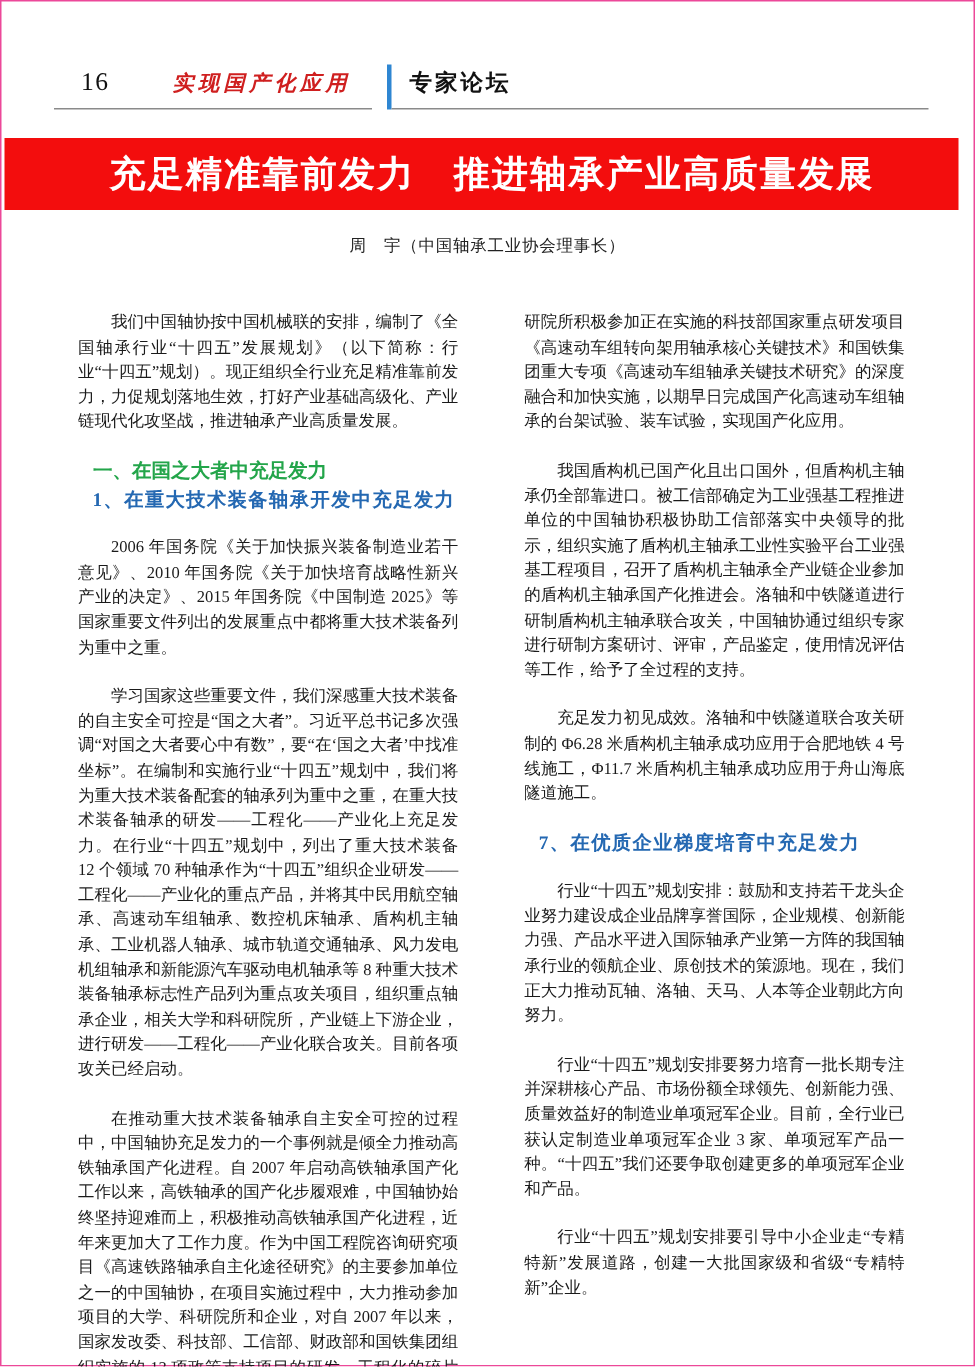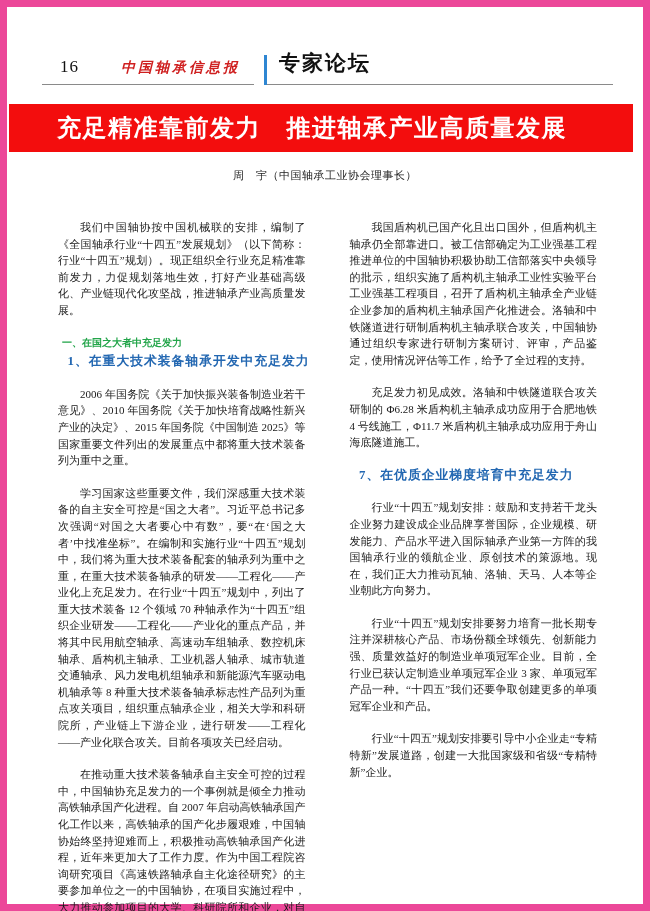--- a/index.html
+++ b/index.html
@@ -9,21 +9,21 @@
     background: #ffffff;
     font-family: "Liberation Serif", "DejaVu Serif", serif;
     color: #1a1a1a;
     overflow: hidden;
     position: relative;
   }
   .page {
     width: 650px;
     height: 911px;
     box-sizing: border-box;
-    border: 7px solid #ec4899;
+    border: 1px solid #ec4899;
   }
 
   
   .header {
     display: flex;
     align-items: flex-end;
     margin: 42px 30px 0 35px;
   }
   .header-left {
     display: flex;
@@ -51,34 +51,34 @@
     margin: 0 0 0 10px;
     flex: 0 0 auto;
   }
   .header-right {
     flex: 1;
     border-bottom: 1px solid #8a8a8a;
     padding: 0 0 7px 12px;
   }
   .section-title {
     font-family: "Liberation Sans", "DejaVu Sans", sans-serif;
-    font-size: 21px;
+    font-size: 15px;
     font-weight: bold;
     color: #111;
     letter-spacing: 2px;
   }
 
   
   .title-banner {
     margin: 19px 10px 0 2px;
     height: 48px;
     background: var(--banner-red);
     display: flex;
     align-items: center;
-    padding-left: 48px;
+    padding-left: 70px;
     box-sizing: border-box;
   }
   .article-title {
     color: #ffffff;
     font-family: "Liberation Sans", "DejaVu Sans", sans-serif;
     font-size: 24px;
     font-weight: bold;
     letter-spacing: 1.5px;
     white-space: nowrap;
   }
@@ -109,41 +109,41 @@
     text-justify: inter-ideograph;
     margin: 16px;
   }
   .block.p { text-indent: 2em; }
   .block.p.no-indent { text-indent: 0; }
   .block.h-green {
     color: var(--heading-green);
     font-weight: bold;
     text-indent: 2em;
     font-family: "Liberation Sans", "DejaVu Sans", sans-serif;
-    font-size: 10px;
+    font-size: 13px;
     margin: 2px 0 1px 0;
   }
   .block.h-blue {
     color: var(--heading-blue);
     font-weight: bold;
     text-indent: 2em;
     font-size: 12.8px;
     letter-spacing: 1px;
     margin: 2px 0 1px 0;
   }
 </style>
 </head>
 <body>
 
 <div class="page">
 
   <div class="header">
     <div class="header-left">
       <span class="page-number">16</span>
-      <span class="masthead">中国轴承信息报</span>
+      <span class="masthead">实现国产化应用</span>
     </div>
     <div class="blue-bar"></div>
     <div class="header-right">
       <span class="section-title">专家论坛</span>
     </div>
   </div>
 
   <div class="title-banner">
     <span class="article-title">充足精准靠前发力　推进轴承产业高质量发展</span>
   </div>
@@ -153,22 +153,23 @@
   <div class="columns">
     <div class="col" id="col-left">
         <div class="block p">我们中国轴协按中国机械联的安排，编制了《全国轴承行业“十四五”发展规划》（以下简称：行业“十四五”规划）。现正组织全行业充足精准靠前发力，力促规划落地生效，打好产业基础高级化、产业链现代化攻坚战，推进轴承产业高质量发展。</div>
         <div class="block h-green">一、在国之大者中充足发力</div>
         <div class="block h-blue">1、在重大技术装备轴承开发中充足发力</div>
         <div class="block p">2006 年国务院《关于加快振兴装备制造业若干意见》、2010 年国务院《关于加快培育战略性新兴产业的决定》、2015 年国务院《中国制造 2025》等国家重要文件列出的发展重点中都将重大技术装备列为重中之重。</div>
         <div class="block p">学习国家这些重要文件，我们深感重大技术装备的自主安全可控是“国之大者”。习近平总书记多次强调“对国之大者要心中有数”，要“在‘国之大者’中找准坐标”。在编制和实施行业“十四五”规划中，我们将为重大技术装备配套的轴承列为重中之重，在重大技术装备轴承的研发——工程化——产业化上充足发力。在行业“十四五”规划中，列出了重大技术装备 12 个领域 70 种轴承作为“十四五”组织企业研发——工程化——产业化的重点产品，并将其中民用航空轴承、高速动车组轴承、数控机床轴承、盾构机主轴承、工业机器人轴承、城市轨道交通轴承、风力发电机组轴承和新能源汽车驱动电机轴承等 8 种重大技术装备轴承标志性产品列为重点攻关项目，组织重点轴承企业，相关大学和科研院所，产业链上下游企业，进行研发——工程化——产业化联合攻关。目前各项攻关已经启动。</div>
         <div class="block p">在推动重大技术装备轴承自主安全可控的过程中，中国轴协充足发力的一个事例就是倾全力推动高铁轴承国产化进程。自 2007 年启动高铁轴承国产化工作以来，高铁轴承的国产化步履艰难，中国轴协始终坚持迎难而上，积极推动高铁轴承国产化进程，近年来更加大了工作力度。作为中国工程院咨询研究项目《高速铁路轴承自主化途径研究》的主要参加单位之一的中国轴协，在项目实施过程中，大力推动参加项目的大学、科研院所和企业，对自 2007 年以来，国家发改委、科技部、工信部、财政部和国铁集团组织实施的 13 项政策支持项目的研发、工程化的碎片化成果进行系统集成，充分运用。同时，在多方调查研究的基础上，通过工信部向关注高铁轴承国产化工作的国家领导人提出建立高铁轴承自主化的激励、约束和风险化解机制的积极建议。现在，我们正倾全力推动企业、科</div>
       </div>
     <div class="col" id="col-right">
+        <div class="block p no-indent">研院所积极参加正在实施的科技部国家重点研发项目《高速动车组转向架用轴承核心关键技术》和国铁集团重大专项《高速动车组轴承关键技术研究》的深度融合和加快实施，以期早日完成国产化高速动车组轴承的台架试验、装车试验，实现国产化应用。</div>
         <div class="block p">我国盾构机已国产化且出口国外，但盾构机主轴承仍全部靠进口。被工信部确定为工业强基工程推进单位的中国轴协积极协助工信部落实中央领导的批示，组织实施了盾构机主轴承工业性实验平台工业强基工程项目，召开了盾构机主轴承全产业链企业参加的盾构机主轴承国产化推进会。洛轴和中铁隧道进行研制盾构机主轴承联合攻关，中国轴协通过组织专家进行研制方案研讨、评审，产品鉴定，使用情况评估等工作，给予了全过程的支持。</div>
         <div class="block p">充足发力初见成效。洛轴和中铁隧道联合攻关研制的 Φ6.28 米盾构机主轴承成功应用于合肥地铁 4 号线施工，Φ11.7 米盾构机主轴承成功应用于舟山海底隧道施工。</div>
         <div class="block h-blue">7、在优质企业梯度培育中充足发力</div>
-        <div class="block p">行业“十四五”规划安排：鼓励和支持若干龙头企业努力建设成企业品牌享誉国际，企业规模、研发能力、产品水平进入国际轴承产业第一方阵的我国轴承行业的领航企业、原创技术的策源地。现在，我们正大力推动瓦轴、洛轴、天马、人本等企业朝此方向努力。</div>
+        <div class="block p">行业“十四五”规划安排：鼓励和支持若干龙头企业努力建设成企业品牌享誉国际，企业规模、创新能力强、产品水平进入国际轴承产业第一方阵的我国轴承行业的领航企业、原创技术的策源地。现在，我们正大力推动瓦轴、洛轴、天马、人本等企业朝此方向努力。</div>
         <div class="block p">行业“十四五”规划安排要努力培育一批长期专注并深耕核心产品、市场份额全球领先、创新能力强、质量效益好的制造业单项冠军企业。目前，全行业已获认定制造业单项冠军企业 3 家、单项冠军产品一种。“十四五”我们还要争取创建更多的单项冠军企业和产品。</div>
         <div class="block p">行业“十四五”规划安排要引导中小企业走“专精特新”发展道路，创建一大批国家级和省级“专精特新”企业。</div>
       </div>
   </div>
 
 </div>
 
 </body></html>

